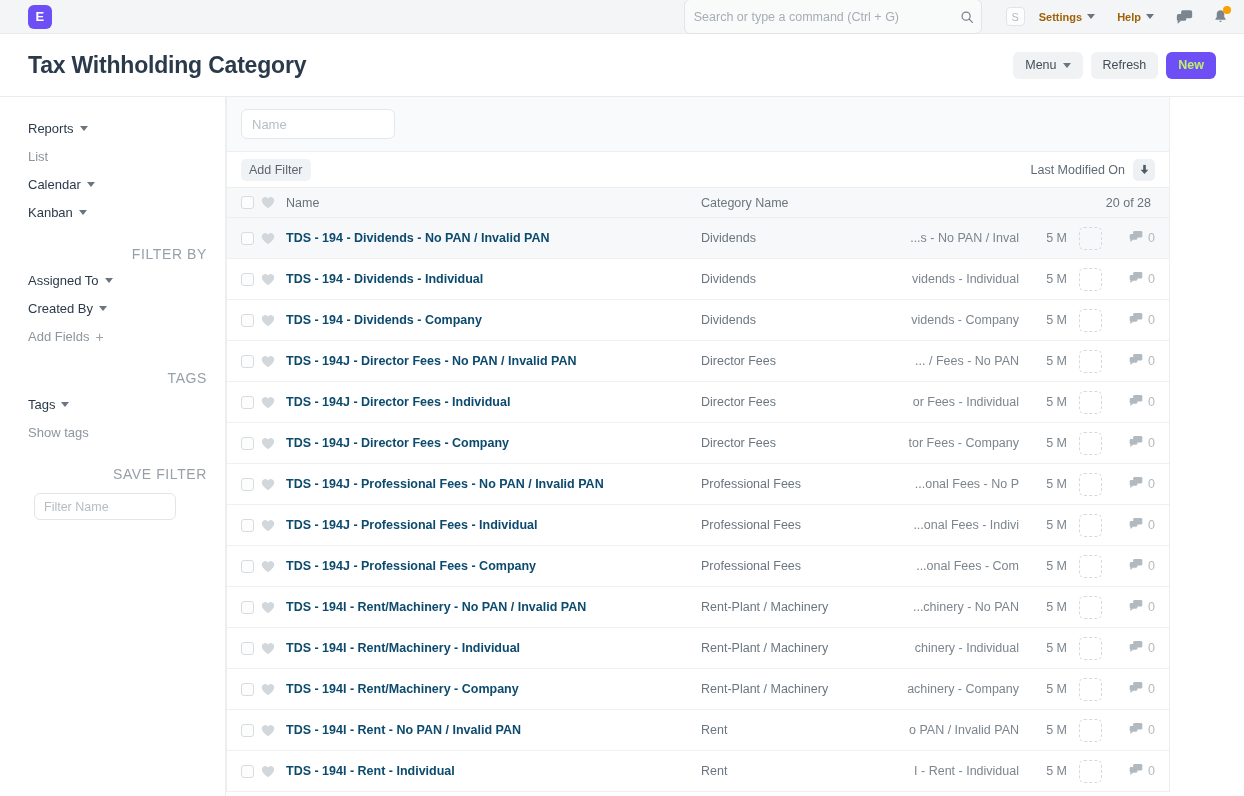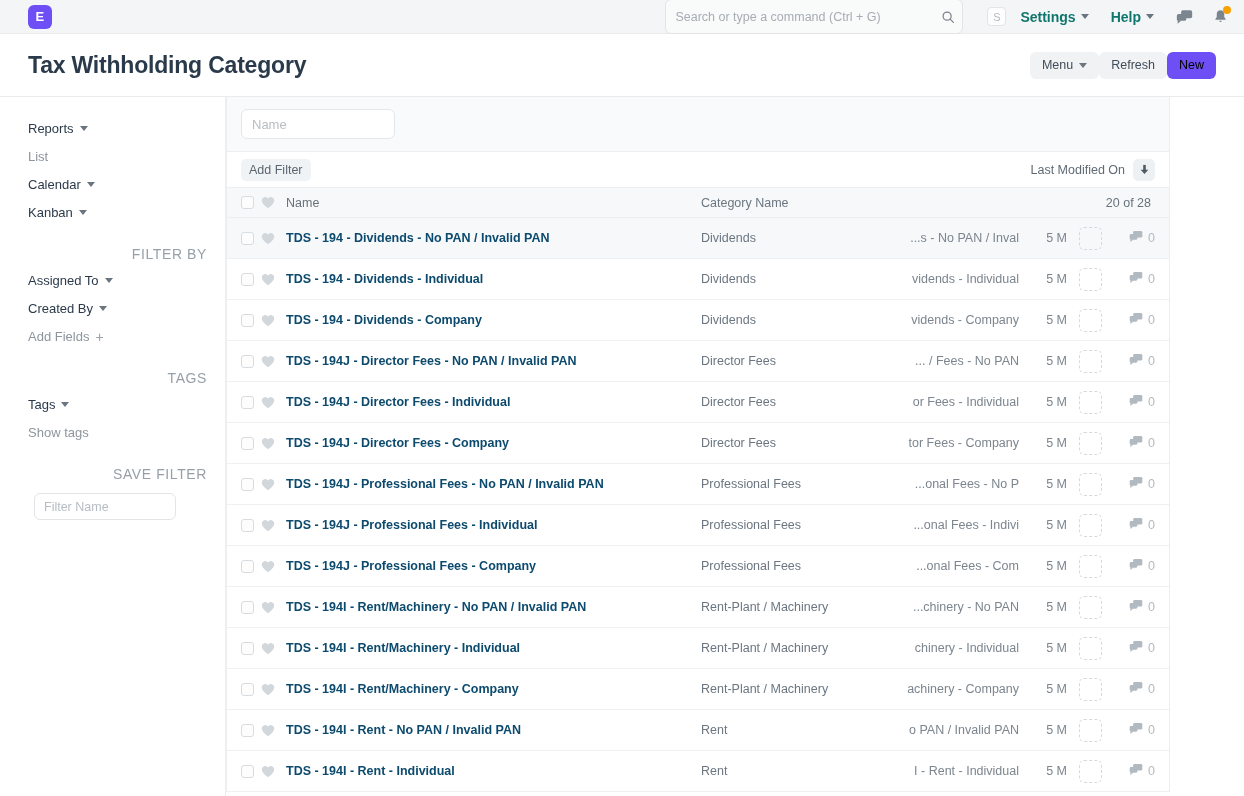--- a/index.html
+++ b/index.html
@@ -67,23 +67,23 @@
     width: 19px; height: 19px;
     border: 1px solid #e2e4e7;
     border-radius: 4px;
     background: #fdfdfd;
     color: #b4bac0;
     font-size: 11px;
     display: flex; align-items: center; justify-content: center;
     margin-right: 14px;
   }
   .nav-link {
-    font-size: 14px;
+    font-size: 11px;
     font-weight: bold;
-    color: #0f766e;
+    color: #a16207;
     display: flex;
     align-items: center;
     gap: 5px;
     margin-right: 22px;
     cursor: pointer;
     white-space: nowrap;
   }
   .caret {
     width: 0; height: 0;
     border-left: 4px solid transparent;
@@ -120,40 +120,40 @@
   .page-title {
     font-size: 23px;
     font-weight: bold;
     color: #2b3a4a;
     letter-spacing: -0.2px;
   }
   .head-actions {
     margin-left: auto;
     display: flex;
     align-items: center;
-    gap: 0;
+    gap: 8px;
   }
   .btn {
     height: 27px;
     border-radius: 6px;
     border: none;
     font-size: 12.5px;
     font-family: "Liberation Sans", sans-serif;
     padding: 0 12px;
     cursor: pointer;
     display: flex;
     align-items: center;
     gap: 6px;
     background: #f0f2f4;
     color: #414d59;
   }
   .btn-primary {
     background: #6e4ff6;
-    color: #000000;
-    font-weight: normal;
+    color: #bef264;
+    font-weight: bold;
   }
 
   
   .body-wrap {
     display: flex;
     height: calc(796px - 34px - 63px);
   }
 
   
   .sidebar {

